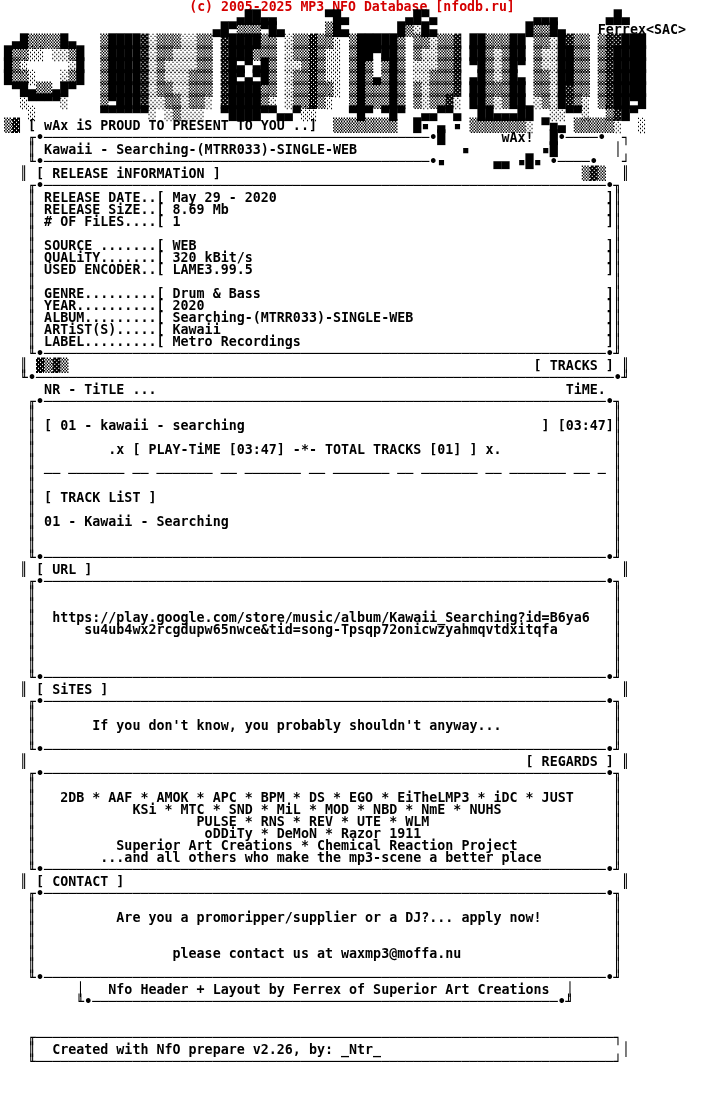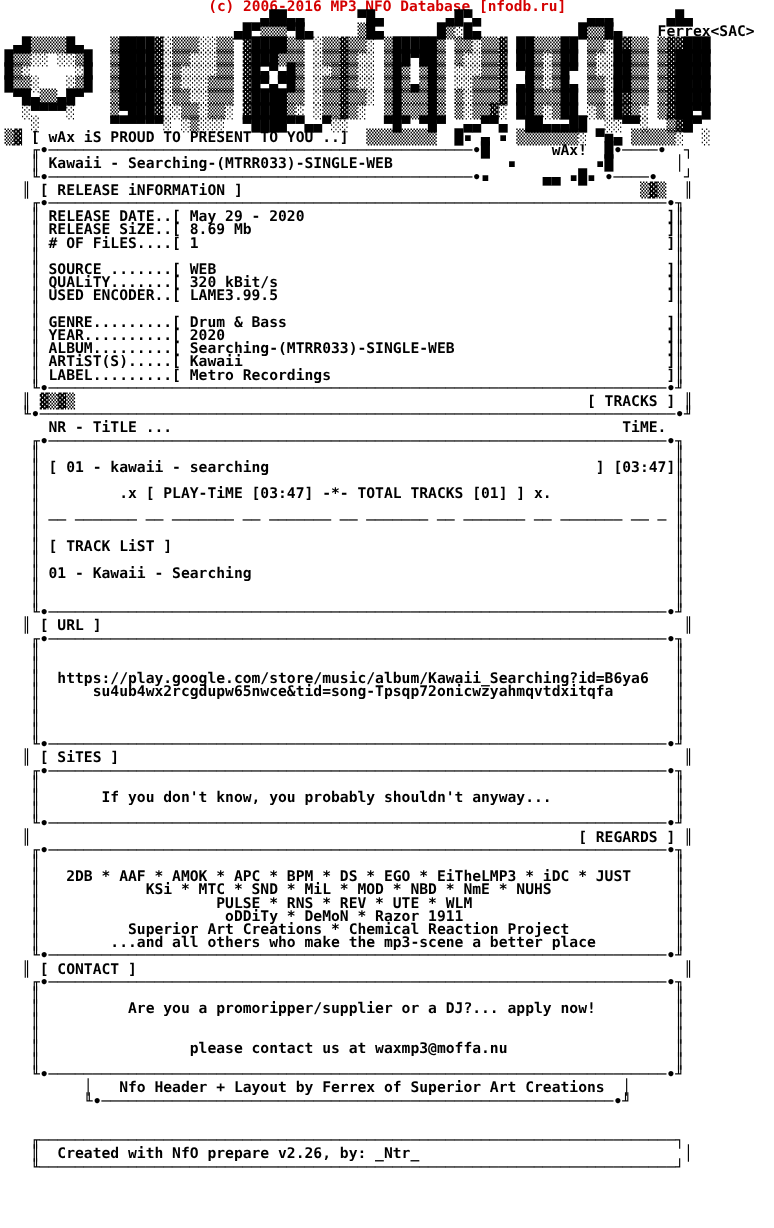--- a/index.html
+++ b/index.html
@@ -16,21 +16,21 @@
     position:absolute;top:12px;left:4px;margin:0;
     font-family:"DejaVu Sans Mono",monospace;font-weight:bold;
     font-size:13.333px;line-height:12px;letter-spacing:0;
     color:#000000;white-space:pre;
   }
 </style>
 </head>
 <body>
 
 <div class="screen">
-  <div class="copyright">(c) 2006-2016 MP3 NFO Database [nfodb.ru]</div>
+  <div class="copyright">(c) 2005-2025 MP3 NFO Database [nfodb.ru]</div>
   <pre class="nfo-pre">                             ▄██▄▄      ▀█▄       ▄█▀▄            ▄▄▄      ▄█▄
                           ▄█▀▒▒▒▀█▄     ▒█▄      █▒░█▄           █▒▒█▄    Ferrex&lt;SAC&gt;
  ▄█▒▒▒▒█▄   ▒████▓░▒▒▒░░▒▒ ▓████▒▒ ░▒▒▓▒▒░ ▒█████▒ ▒▒░▒▒▓ ██▒▒▒██ ▒▒░█▓▒▒ ▒▓▓███
 █▒▒░░ ░░▒█  ▒████▓░▒▒░░░▒▒ ▓███▒▒▒ ░▒▒▓▒░░ ▒██▀██▒ ▒░░▒▒▓ ██▒░▒██ ▒░░██▒▒ ▒▓████
 █▒░     ░█  ▒████▓░▒░░░░▒▒ ▓█▄▀▄█▒ ░░▒▓▒░░ ▒█▒ ▒█▒ ░░░▒▒▓ ▀█▒░▒█▀ ▒░░██▒▒ ▒▓████
 █▒▒░   ░▒█  ▒████▓░▒░░░▒▒▒ ▓█▀▄▀█▒ ░▒▒▓▒░░ ▒█▒▄▒█▒ ░░▒▒▒▓ ▄█▒░▒█▄ ▒▒░██▒▒ ▒▓████
  ▀█▄▒▒▄█▀   ▒████▓░▒▒░░▒▒▒ ▓████▒▒ ░▒▒▓▒▒░ ▒█▒▒▒█▒ ▒░▒▒▒▓ ██▒▒▒██ ▒▒░█▓▒▒ ▒▓████
   ░▀▀▀▀░    ▒▀███▓░░▒▒░▒▒░ ▓████▒░ ░▒▒▓▒░  ▒█▒▒▒█▒ ▒░▒▒▓░ ██▒░▒██ ░▒░█▓▒░ ▒▓██▀█
    ░        ▀▀▀▀▀▀░ ░▒░░░  ▀████▀▀▄▄▀░░    ▀█▀ ▀█▀  ▄▄▀▀▄  ██▄▄▄██  ░░▀▀░  ▒▓█▀
 ▒▓ [ wAx iS PROUD TO PRESENT TO YOU ..]  ▒▒▒▒▒▒▒▒  █▪ ▄ ▪ ▒▒▒▒▒▒▒░ ▀■▄ ▒▒▒▒▒░  ░

